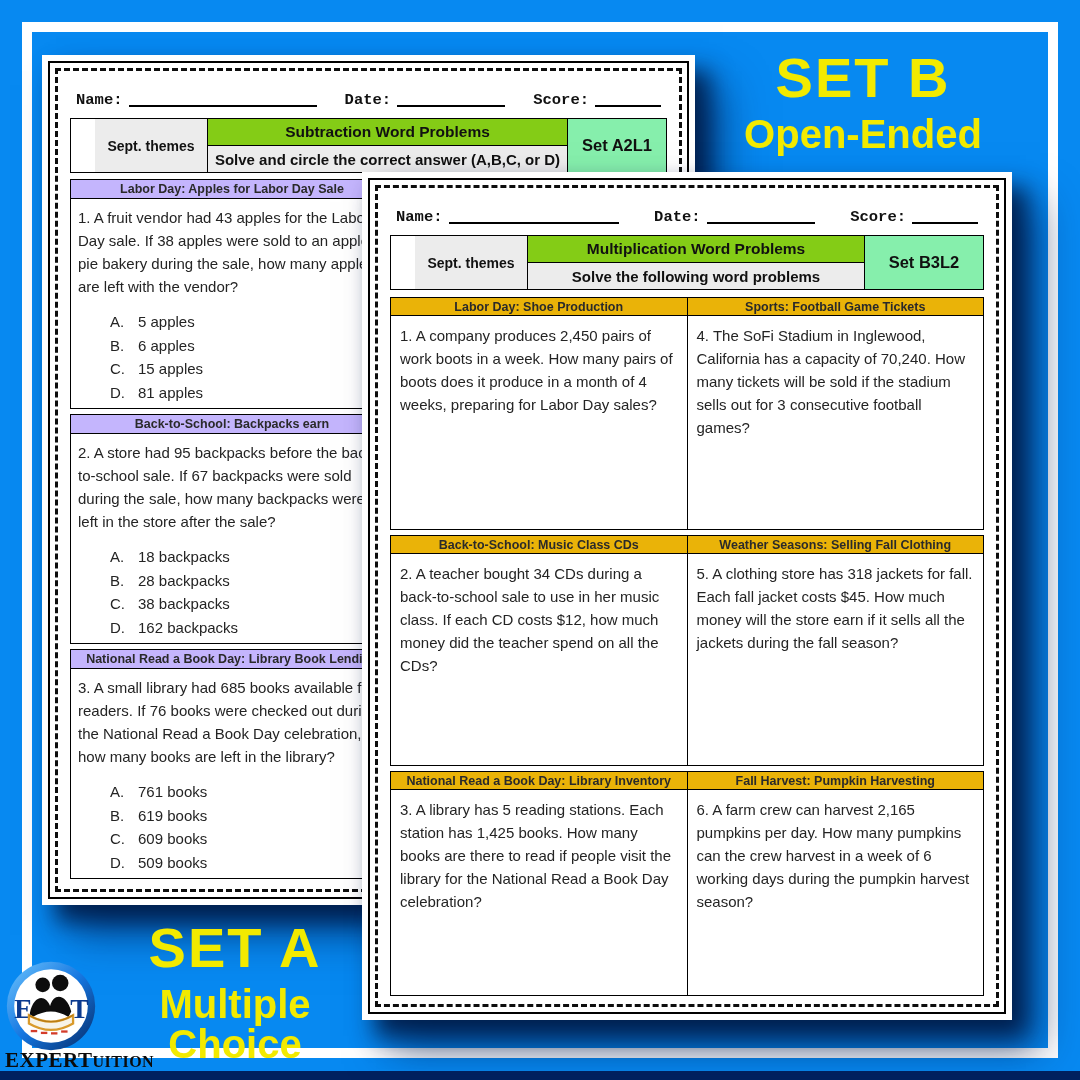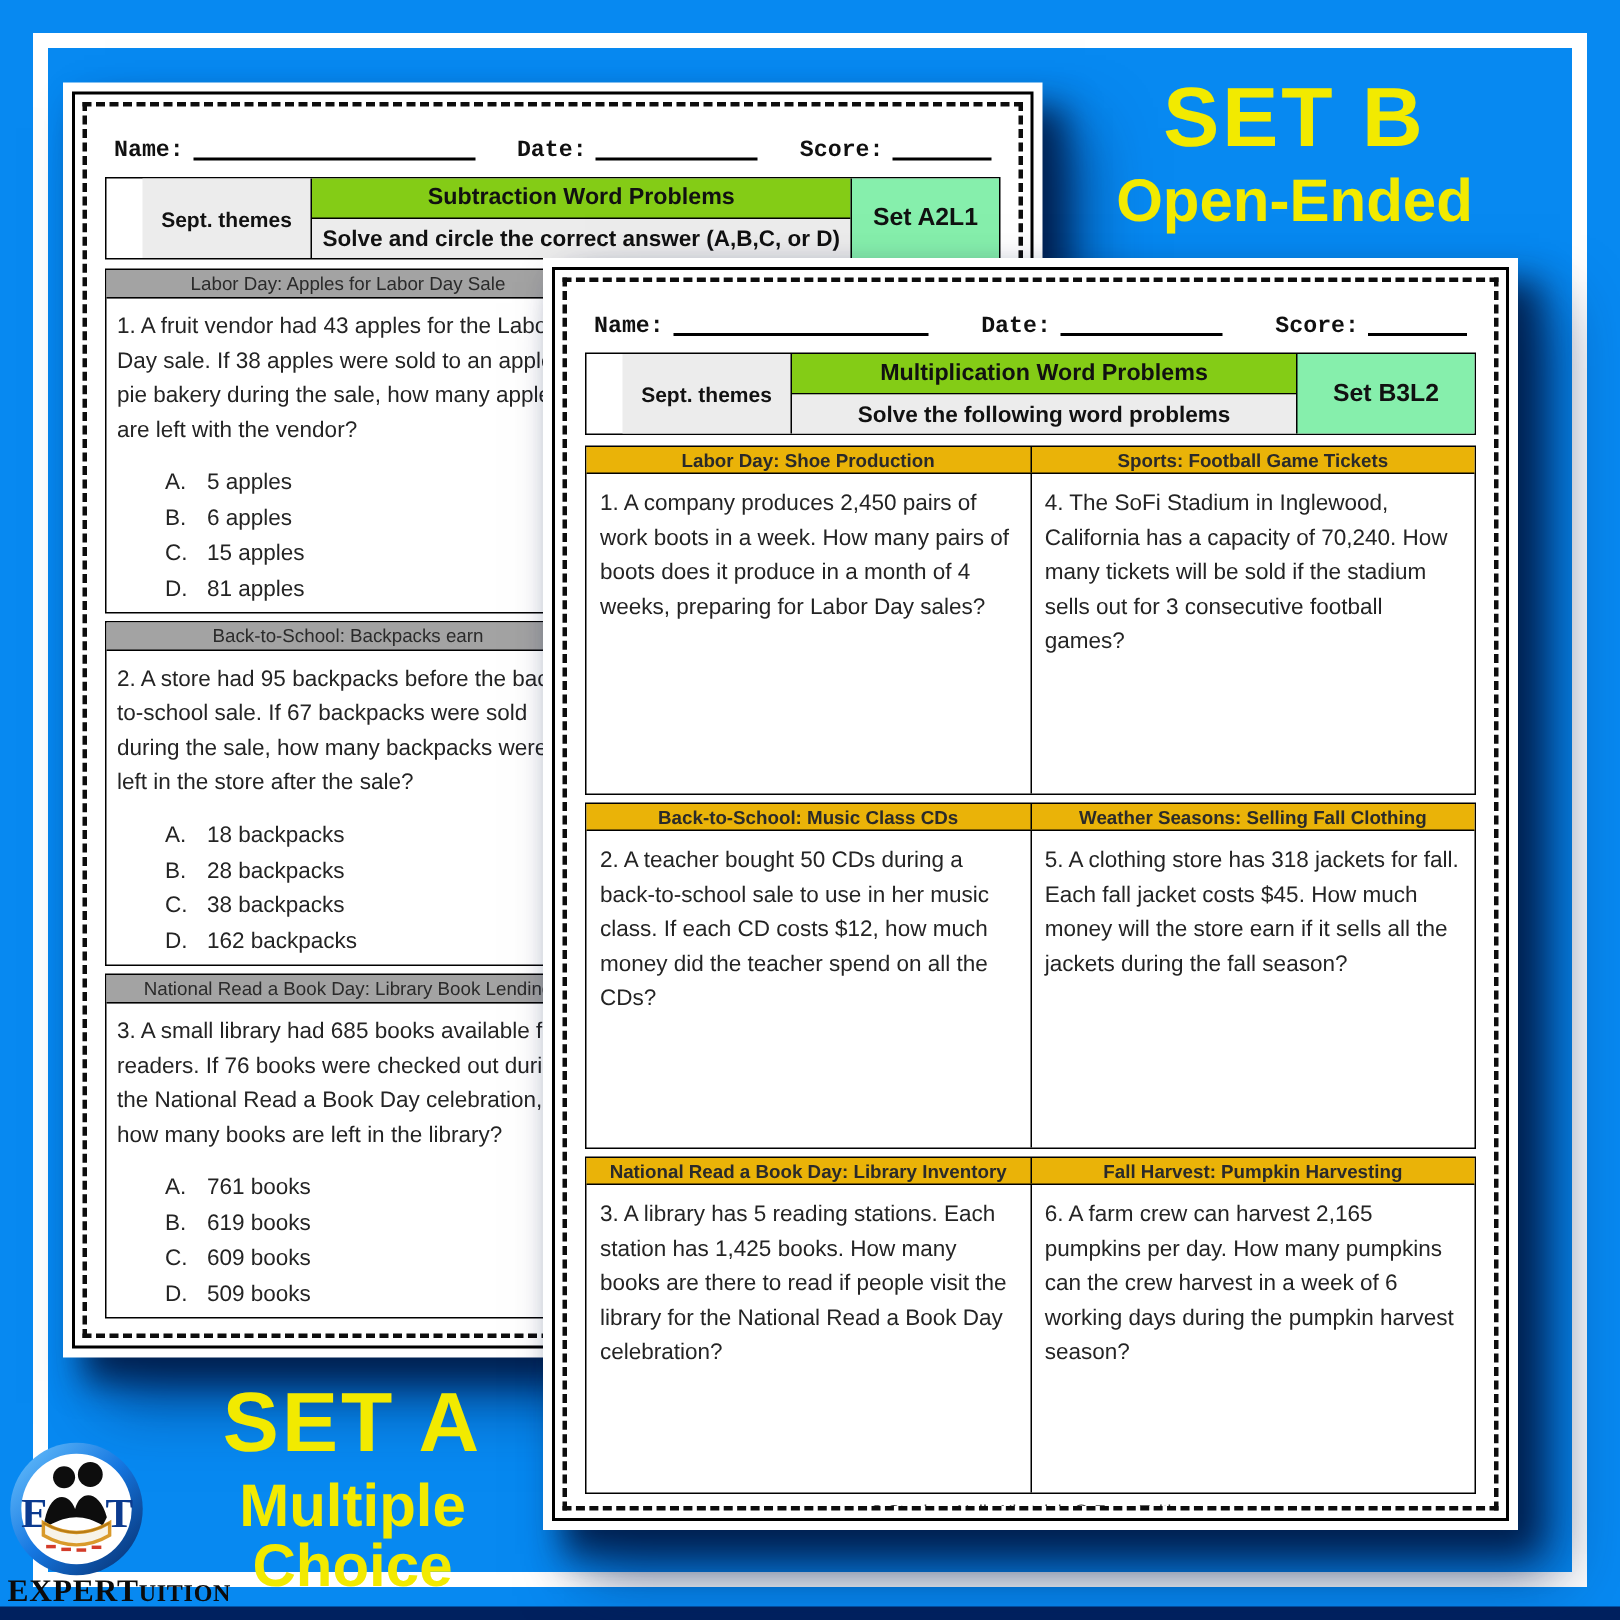--- a/index.html
+++ b/index.html
@@ -44,23 +44,23 @@
     font-weight:bold;font-size:15.5px;color:#111;background:#84cc16;border-bottom:1.5px solid #000;}
   .ht-instr{height:26px;display:flex;align-items:center;justify-content:center;
     font-weight:bold;font-size:15px;color:#111;background:#ececec;}
   .ht-set{width:118px;background:#86efac;border-left:1.5px solid #000;
     display:flex;align-items:center;justify-content:center;
     font-weight:bold;font-size:16.5px;color:#111;}
   .page-a .ht-set{width:98px;}
   
   .col-a{width:324px;margin-top:6px;}
   .sec{border:1.5px solid #000;margin-top:5px;min-height:226px;box-sizing:border-box;}
-  .sec-head{background:#a3a3a3;border-bottom:1.5px solid #000;height:18px;
+  .sec-head{background:#c4b5fd;border-bottom:1.5px solid #000;height:18px;
     display:flex;align-items:center;justify-content:center;
-    font-weight:normal;font-size:12.5px;color:#2a2a2a;}
+    font-weight:bold;font-size:12.5px;color:#2a2a2a;}
   .sec-body{padding:7px 7px 4px 7px;}
   .q-text{margin:0;font-size:15px;line-height:23px;color:#242424;}
   .opts{margin:12px 0 0 32px;}
   .opt{display:flex;font-size:15px;line-height:23.5px;color:#242424;}
   .opt-label{width:28px;}
   .footer-a{width:324px;text-align:right;font-size:11.5px;color:#333;margin-top:9px;}
   
   .rowblock{border:1.5px solid #000;margin-top:5px;}
   .rowblock.first{margin-top:7px;}
   .hdr-row{display:flex;background:#eab308;border-bottom:1.5px solid #000;}
@@ -252,21 +252,21 @@
           </div>
         </div>
 
         <div class="rowblock r2">
           <div class="hdr-row">
             <div class="hdr-cell left">Back-to-School: Music Class CDs</div>
             <div class="hdr-cell">Weather Seasons: Selling Fall Clothing</div>
           </div>
           <div class="body-row">
             <div class="body-cell left">
-                <p class="q-text">2. A teacher bought 50 CDs during a back-to-school sale to use in her music class. If each CD costs $12, how much money did the teacher spend on all the CDs?</p>
+                <p class="q-text">2. A teacher bought 34 CDs during a back-to-school sale to use in her music class. If each CD costs $12, how much money did the teacher spend on all the CDs?</p>
               </div>
             <div class="body-cell">
                 <p class="q-text">5. A clothing store has 318 jackets for fall. Each fall jacket costs $45. How much money will the store earn if it sells all the jackets during the fall season?</p>
               </div>
           </div>
         </div>
 
         <div class="rowblock r3">
           <div class="hdr-row">
             <div class="hdr-cell left">National Read a Book Day: Library Inventory</div>

